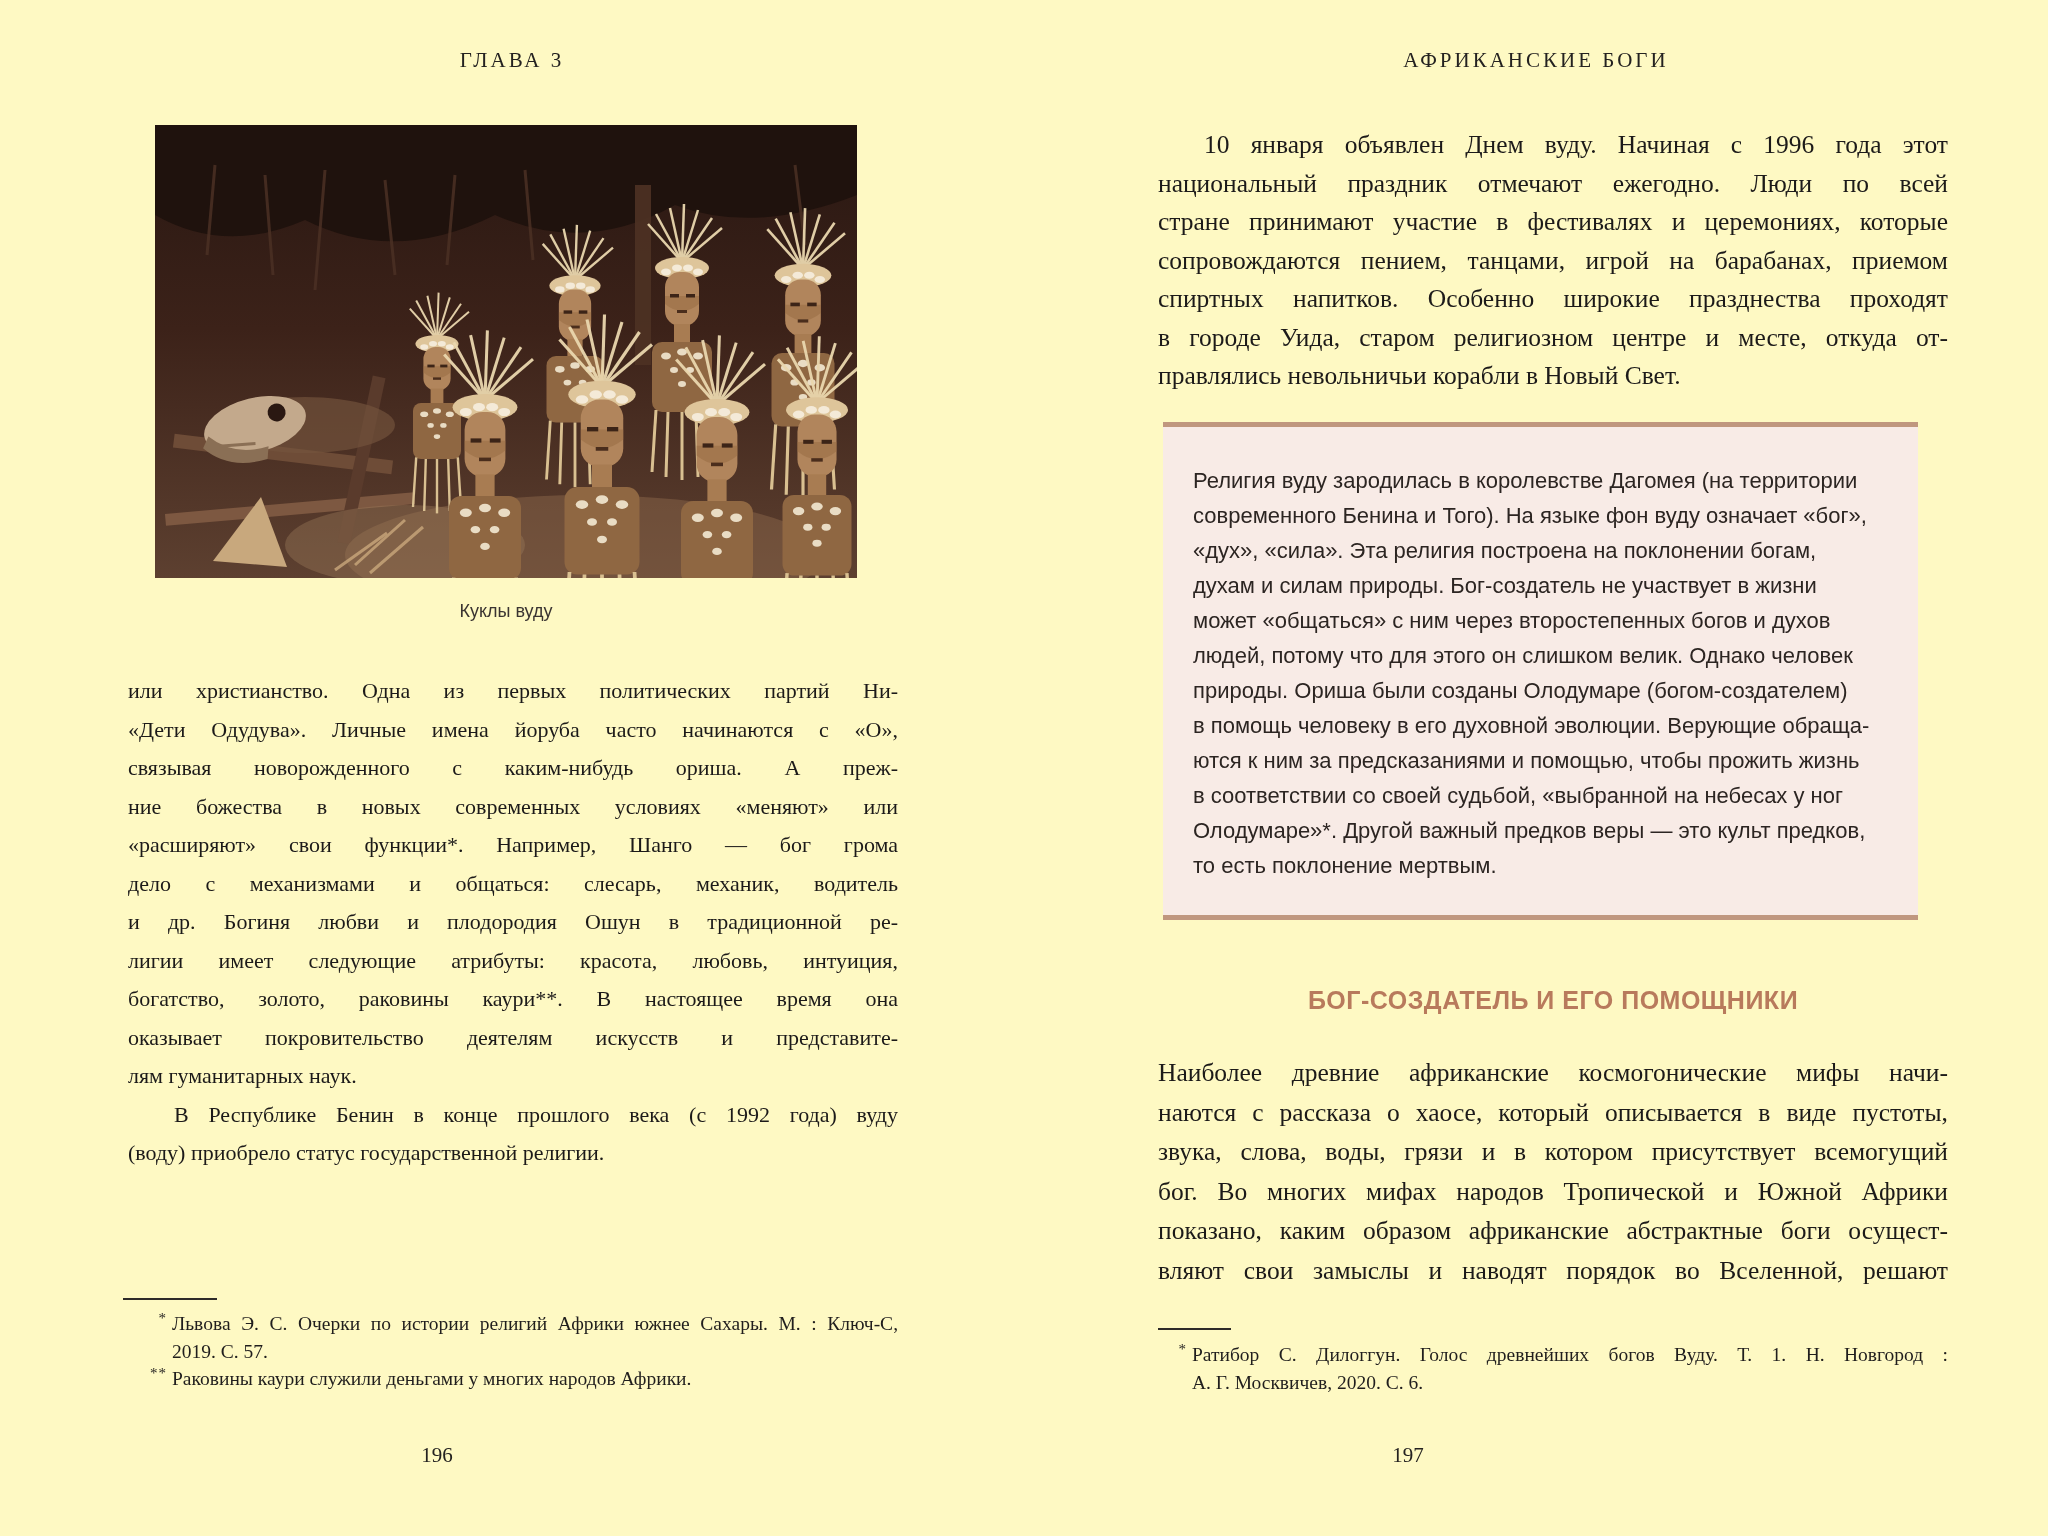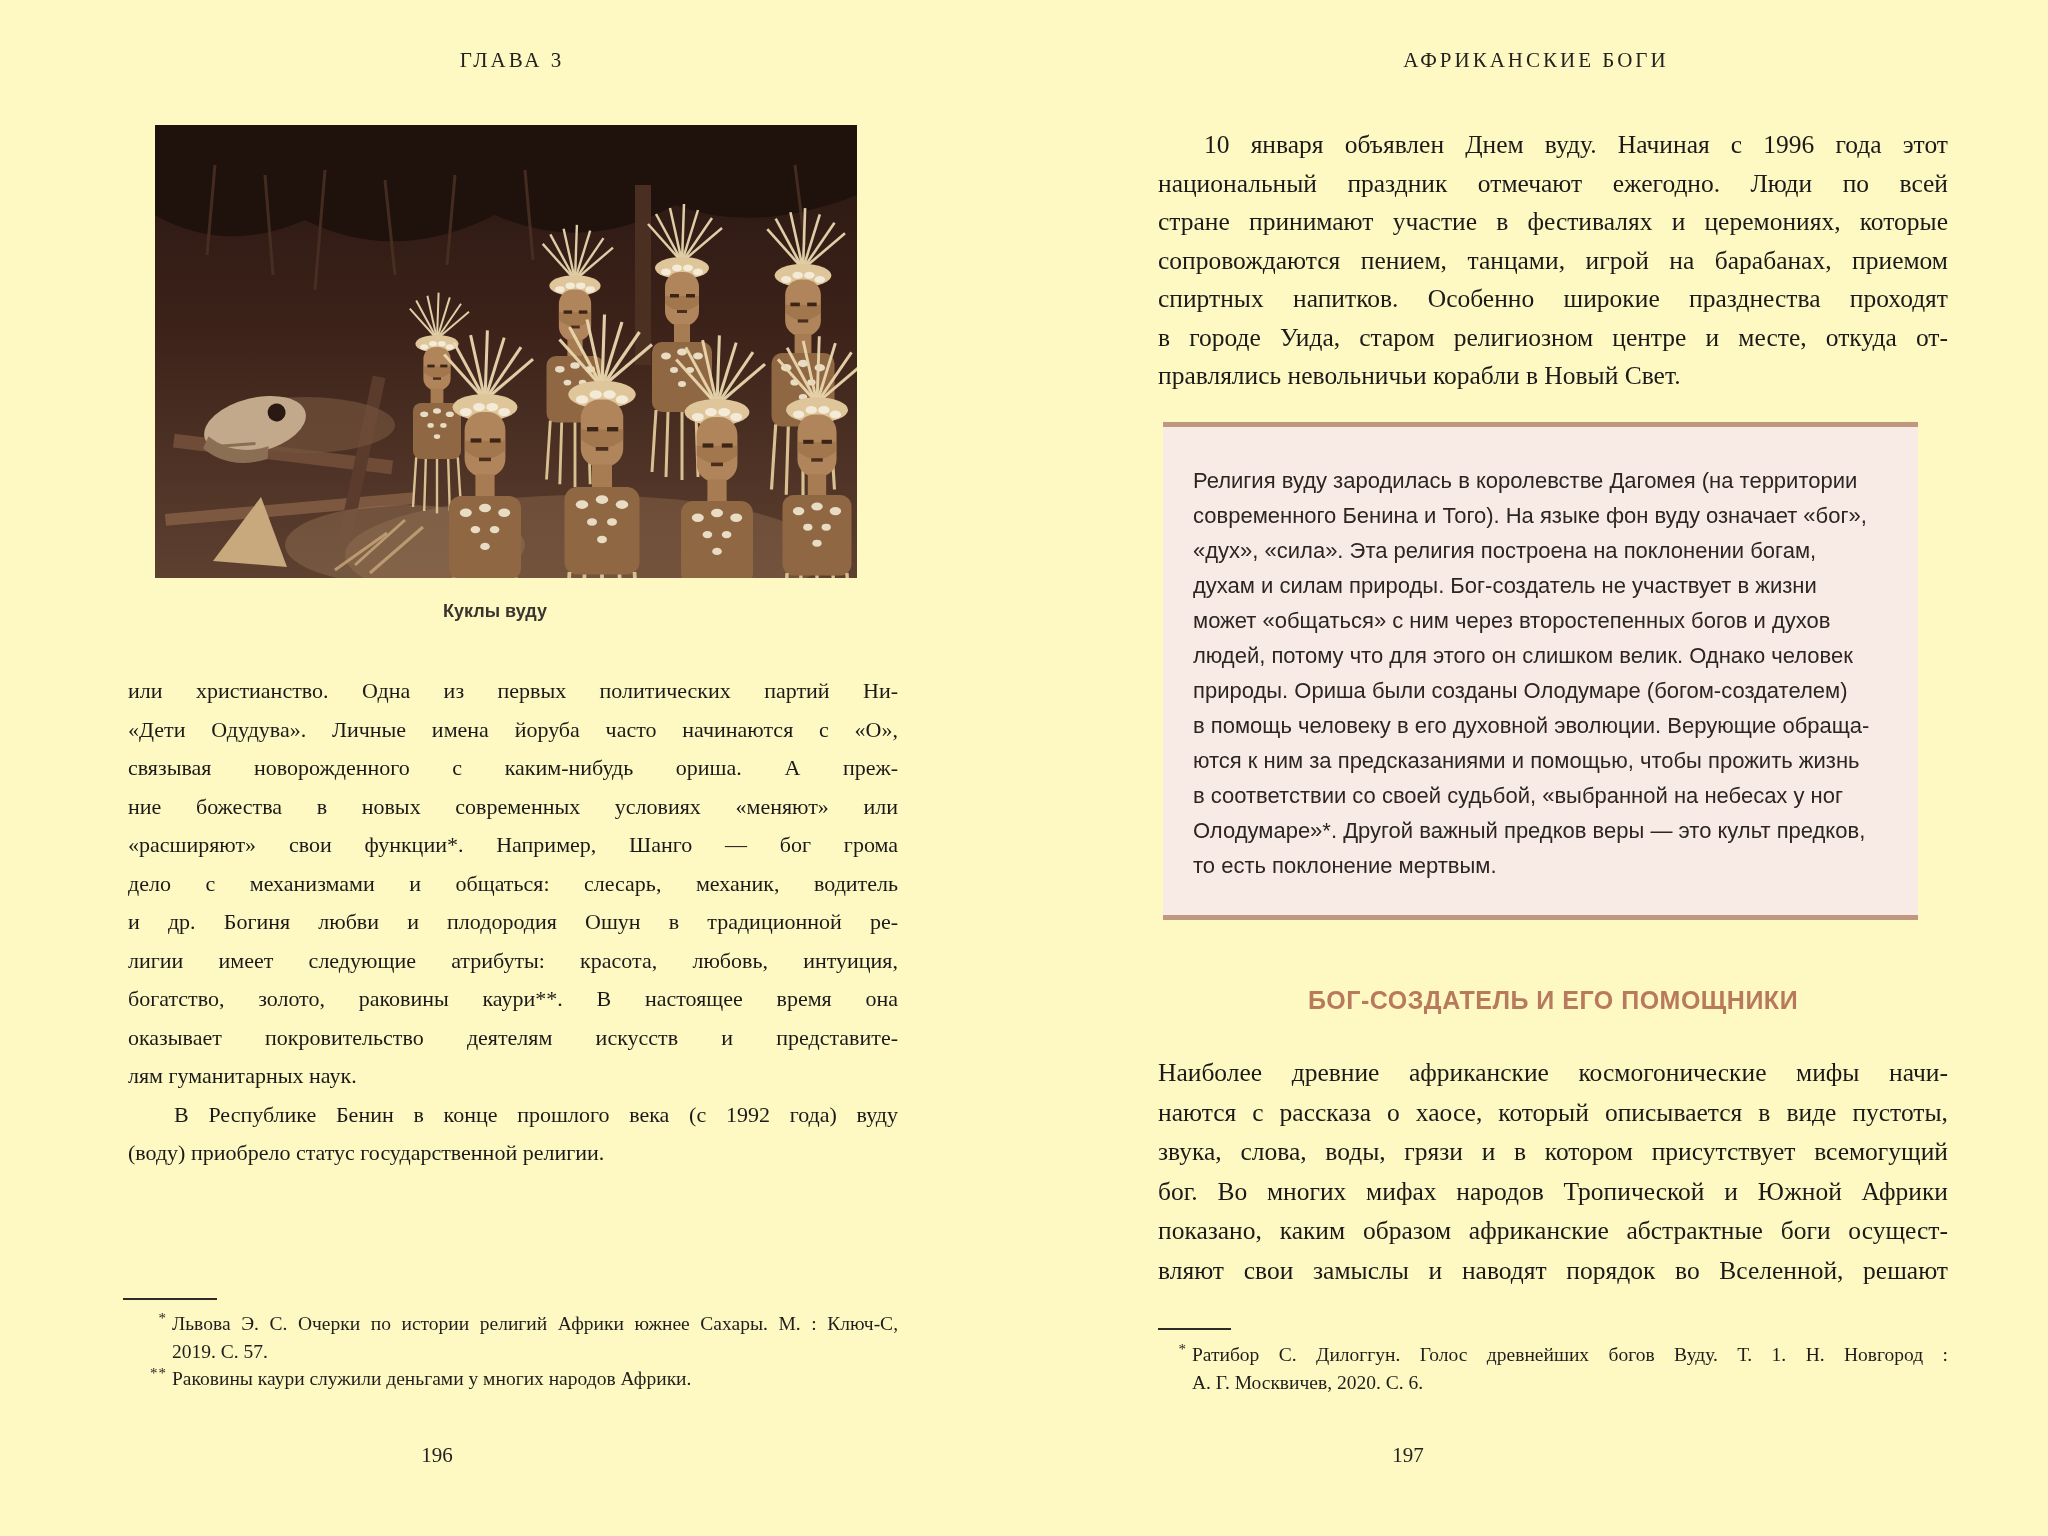--- a/index.html
+++ b/index.html
@@ -10,22 +10,22 @@
   .running-head{
     position:absolute;top:48px;font-size:21px;letter-spacing:3px;
     color:#242220;text-align:center;white-space:nowrap;
   }
   #rh-left{left:0;width:1024px;}
   #rh-right{left:1024px;width:1024px;}
 
   .photo-wrap{position:absolute;left:155px;top:125px;width:702px;height:453px;}
   .photo-wrap svg{display:block;width:702px;height:453px;}
   .caption{
-    position:absolute;left:144px;top:601px;width:702px;text-align:center;
-    font-family:"Liberation Sans",sans-serif;font-weight:700;font-size:18px;color:#3a3431;
+    position:absolute;left:155px;top:601px;width:702px;text-align:center;
+    font-family:"Liberation Sans",sans-serif;font-weight:400;font-size:18px;color:#3a3431;
   }
 
   .body-block{position:absolute;}
   #left-body{left:128px;top:672px;width:770px;font-size:22px;line-height:38.5px;}
   #right-para1{left:1158px;top:126px;width:790px;font-size:25.5px;line-height:38.5px;}
   #right-para2{left:1158px;top:1053px;width:790px;font-size:25.5px;line-height:39.5px;}
 
   .tline{text-align:justify;text-align-last:justify;}
   .tline.tlast{text-align-last:left;}
   .tline.tindent{text-indent:46px;}

